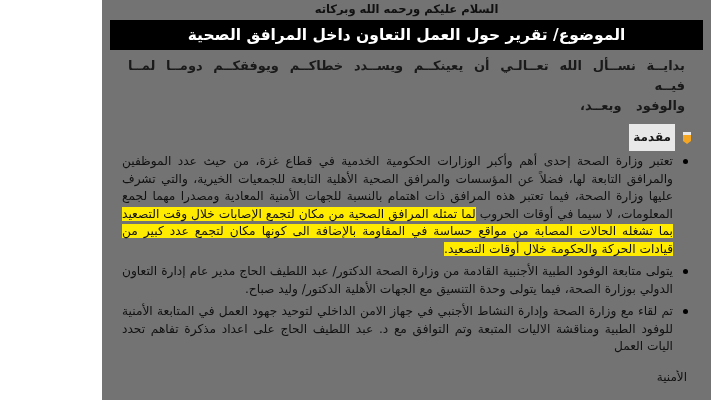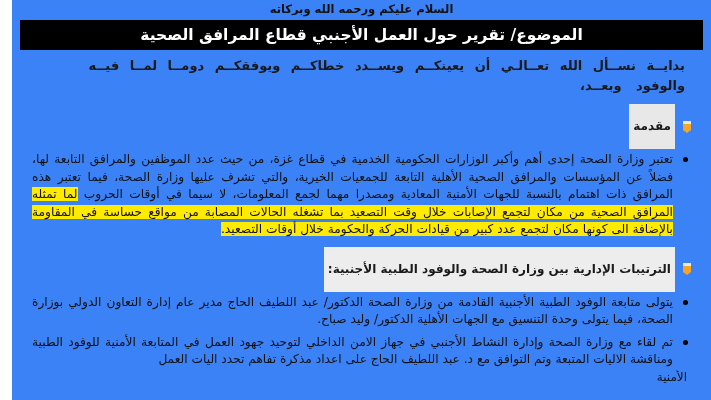--- a/index.html
+++ b/index.html
@@ -10,23 +10,23 @@
   body {
     width: 711px;
     height: 400px;
     overflow: hidden;
     font-family: "DejaVu Sans", sans-serif;
     color: #000000;
     direction: rtl;
   }
   .page {
     position: relative;
-    width: 699px;
+    width: 609px;
     height: 400px;
-    background: #3b82f6;
+    background: #737373;
     box-sizing: border-box;
   }
 
   
   .greeting {
     text-align: center;
     font-size: 11.5px;
     font-weight: bold;
     color: #111111;
     padding-top: 2px;
@@ -79,21 +79,21 @@
     height: 14px;
     flex: 0 0 auto;
     position: relative;
   }
   .section-head .marker svg { display: block; }
   .section-head .head-text {
     font-size: 12px;
     font-weight: bold;
     color: #1a1a1a;
     background: #e8e8e8;
-    padding: 15px 4px;
+    padding: 6px 4px;
     line-height: 15px;
   }
   .section-head.plain .head-text {
     background: #ededed;
   }
 
   
   ul.bullets {
     list-style: none;
     margin: 2px 22px 0 20px;
@@ -134,21 +134,21 @@
   }
 </style>
 </head>
 <body>
 
 <div class="page">
 
   <div class="greeting">السلام عليكم ورحمه الله وبركاته</div>
 
   <div class="subject-banner">
-    <span>الموضوع/ تقرير حول العمل الأجنبي قطاع المرافق الصحية</span>
+    <span>الموضوع/ تقرير حول العمل التعاون داخل المرافق الصحية</span>
   </div>
 
   <div class="intro">
     <span>بدايــة نســأل الله تعــالـي أن يعينكــم ويســدد خطاكــم ويوفقكــم دومــا لمــا فيــه</span>
     <span class="ln2">والوفود وبعــد،</span>
   </div>
 
   <div class="section-head">
     <span class="marker">
       <svg width="12" height="14" viewBox="0 0 12 14" xmlns="http://www.w3.org/2000/svg">
@@ -156,29 +156,20 @@
         <path d="M2 1 L10 1 L10 4 L2 4 Z" fill="#e8e8e8"></path>
       </svg>
     </span>
     <span class="head-text">مقدمة</span>
   </div>
 
   <ul class="bullets">
     <li><span>تعتبر وزارة الصحة إحدى أهم وأكبر الوزارات الحكومية الخدمية في قطاع غزة، من حيث عدد الموظفين والمرافق التابعة لها، فضلاً عن المؤسسات والمرافق الصحية الأهلية التابعة للجمعيات الخيرية، والتي تشرف عليها وزارة الصحة، فيما تعتبر هذه المرافق ذات اهتمام بالنسبة للجهات الأمنية المعادية ومصدرا مهما لجمع المعلومات، لا سيما في أوقات الحروب </span><span class="hl">لما تمثله المرافق الصحية من مكان لتجمع الإصابات خلال وقت التصعيد بما تشغله الحالات المصابة من مواقع حساسة في المقاومة بالإضافة الى كونها مكان لتجمع عدد كبير من قيادات الحركة والحكومة خلال أوقات التصعيد.</span></li>
   </ul>
 
-  <div class="section-head plain">
-    <span class="marker">
-      <svg width="12" height="14" viewBox="0 0 12 14" xmlns="http://www.w3.org/2000/svg">
-        <path d="M2 1 L10 1 L10 10 L6 13 L2 10 Z" fill="#f5a623"></path>
-        <path d="M2 1 L10 1 L10 4 L2 4 Z" fill="#e8e8e8"></path>
-      </svg>
-    </span>
-    <span class="head-text">الترتيبات الإدارية بين وزارة الصحة والوفود الطبية الأجنبية:</span>
-  </div>
 
   <ul class="bullets">
     <li><span>يتولى متابعة الوفود الطبية الأجنبية القادمة من وزارة الصحة الدكتور/ عبد اللطيف الحاج مدير عام إدارة التعاون الدولي بوزارة الصحة، فيما يتولى وحدة التنسيق مع الجهات الأهلية الدكتور/ وليد صباح.</span></li>
     <li><span>تم لقاء مع وزارة الصحة وإدارة النشاط الأجنبي في جهاز الامن الداخلي لتوحيد جهود العمل في المتابعة الأمنية للوفود الطبية ومناقشة الاليات المتبعة وتم التوافق مع د. عبد اللطيف الحاج على اعداد مذكرة تفاهم تحدد اليات العمل</span></li>
   </ul>
 
   <div class="tail">الأمنية</div>
 
 </div>
 

